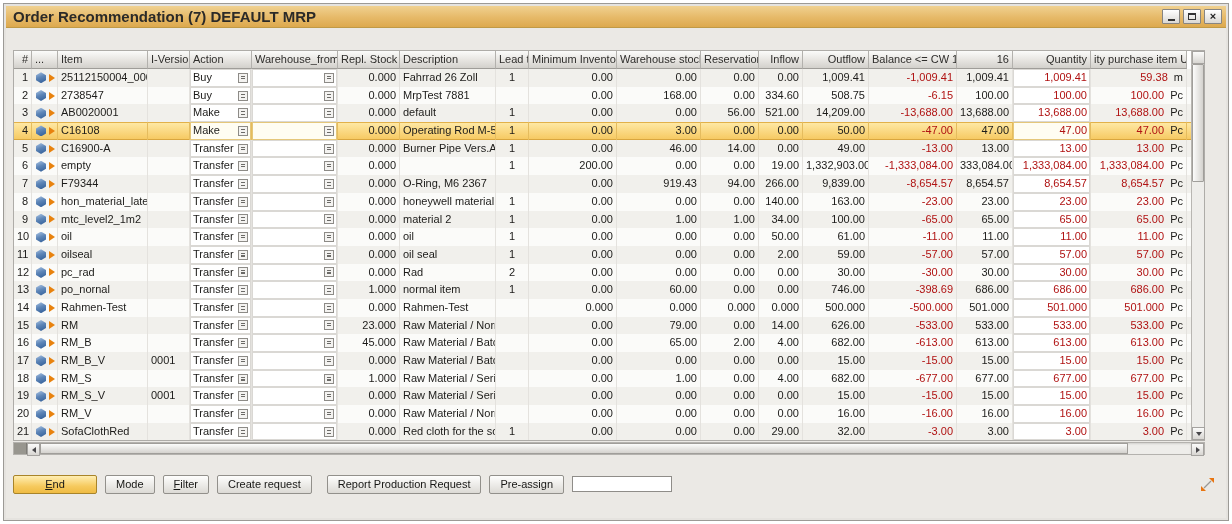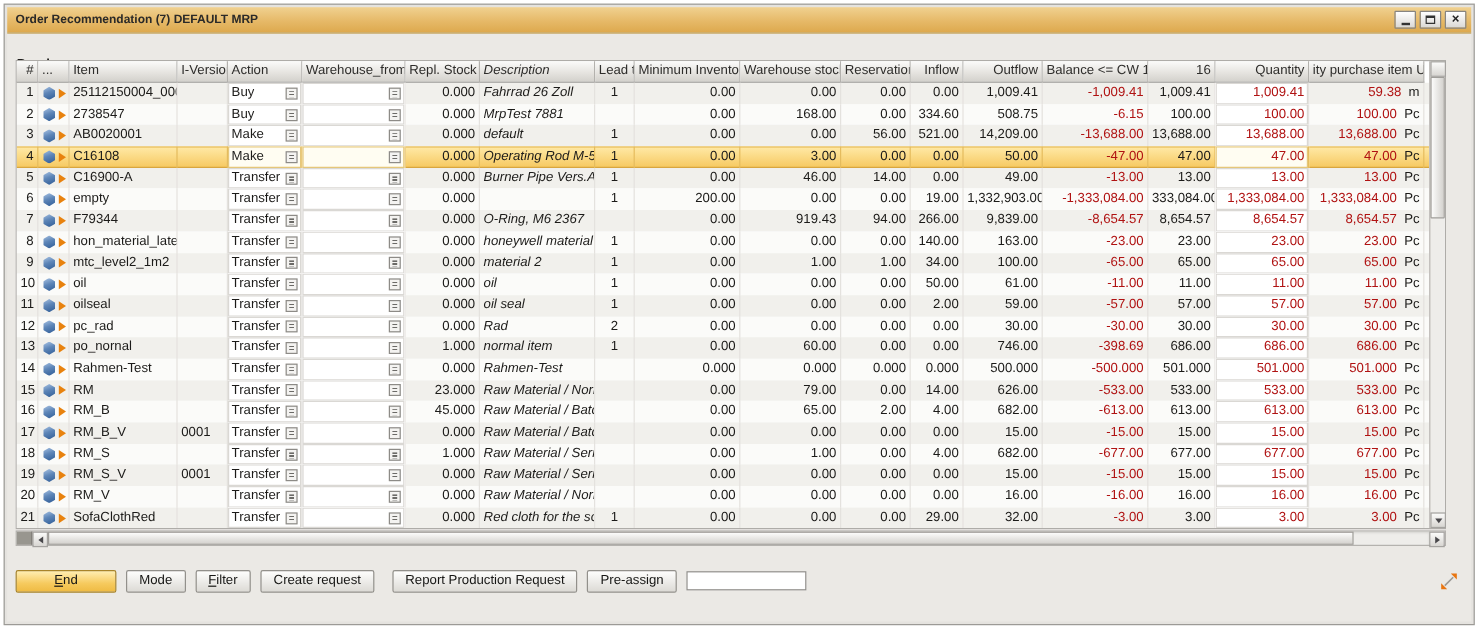--- a/index.html
+++ b/index.html
@@ -16,21 +16,21 @@
     border: 1px solid #9c9a96;
     box-shadow: inset 0 0 0 2px #e5e3df;
   }
   
   .titlebar {
     position: absolute; top: 2px; left: 2px; right: 2px; height: 22px;
     background: linear-gradient(180deg, #f0d190 0%, #e6b968 55%, #ddA94e 100%);
     border-bottom: 1px solid #c09a46;
     display: flex; align-items: center; padding: 0 4px 0 7px;
   }
-  .title { font-size: 10px; font-weight: 700; color: #2b2односa; color:#2b2a28; flex: 1; white-space: nowrap; overflow: hidden; }
+  .title { font-size: 15px; font-weight: 700; color: #2b2односa; color:#2b2a28; flex: 1; white-space: nowrap; overflow: hidden; }
   .winbtns { display: flex; }
   .wbtn {
     width: 18px; height: 15px; margin-left: 3px;
     background: linear-gradient(180deg, #ffffff, #dad8d4);
     border: 1px solid #878582; border-radius: 1px;
     display: flex; align-items: center; justify-content: center;
     cursor: default;
   }
   .glyph-min { width: 7px; height: 2px; background: #333; margin-top: 7px; }
   .glyph-max { width: 8px; height: 7px; border: 1px solid #333; border-top-width: 2px; }
@@ -66,21 +66,21 @@
   }
   .tr.selected .td { border-right-color: #e5bc5e; }
   .ta-r { text-align: right; }
   .ta-c { text-align: center; }
   .c-red { color: #b01212; }
   .c-edit { background: #ffffff; box-shadow: inset 0 0 0 1px #dad8d4; }
   .tr.selected .c-edit { background: #fffdf2; box-shadow: inset 0 0 0 1px #e5c77a; }
   
   .cw0 { width: 18px; } .cw1 { width: 26px; } .cw2 { width: 90px; }
   .cw3 { width: 42px; } .cw4 { width: 62px; } .cw5 { width: 86px; }
-  .cw6 { width: 62px; } .cw7 { width: 96px; font-style: italic; } .cw8 { width: 33px; }
+  .cw6 { width: 62px; } .cw7 { width: 96px; } .cw8 { width: 33px; }
   .cw9 { width: 88px; } .cw10 { width: 84px; } .cw11 { width: 58px; }
   .cw12 { width: 44px; } .cw13 { width: 66px; } .cw14 { width: 88px; }
   .cw15 { width: 56px; } .cw16 { width: 78px; } .cw17 { width: 96px; }
   
   .c-icons { display: flex; align-items: center; gap: 3px; padding-left: 4px; }
   .hex {
     width: 10px; height: 11px; flex: 0 0 auto;
     background: linear-gradient(160deg, #aac4e4 0%, #5e86b8 45%, #2f5c96 100%);
     clip-path: polygon(50% 0, 100% 27%, 100% 73%, 50% 100%, 0 73%, 0 27%);
   }

